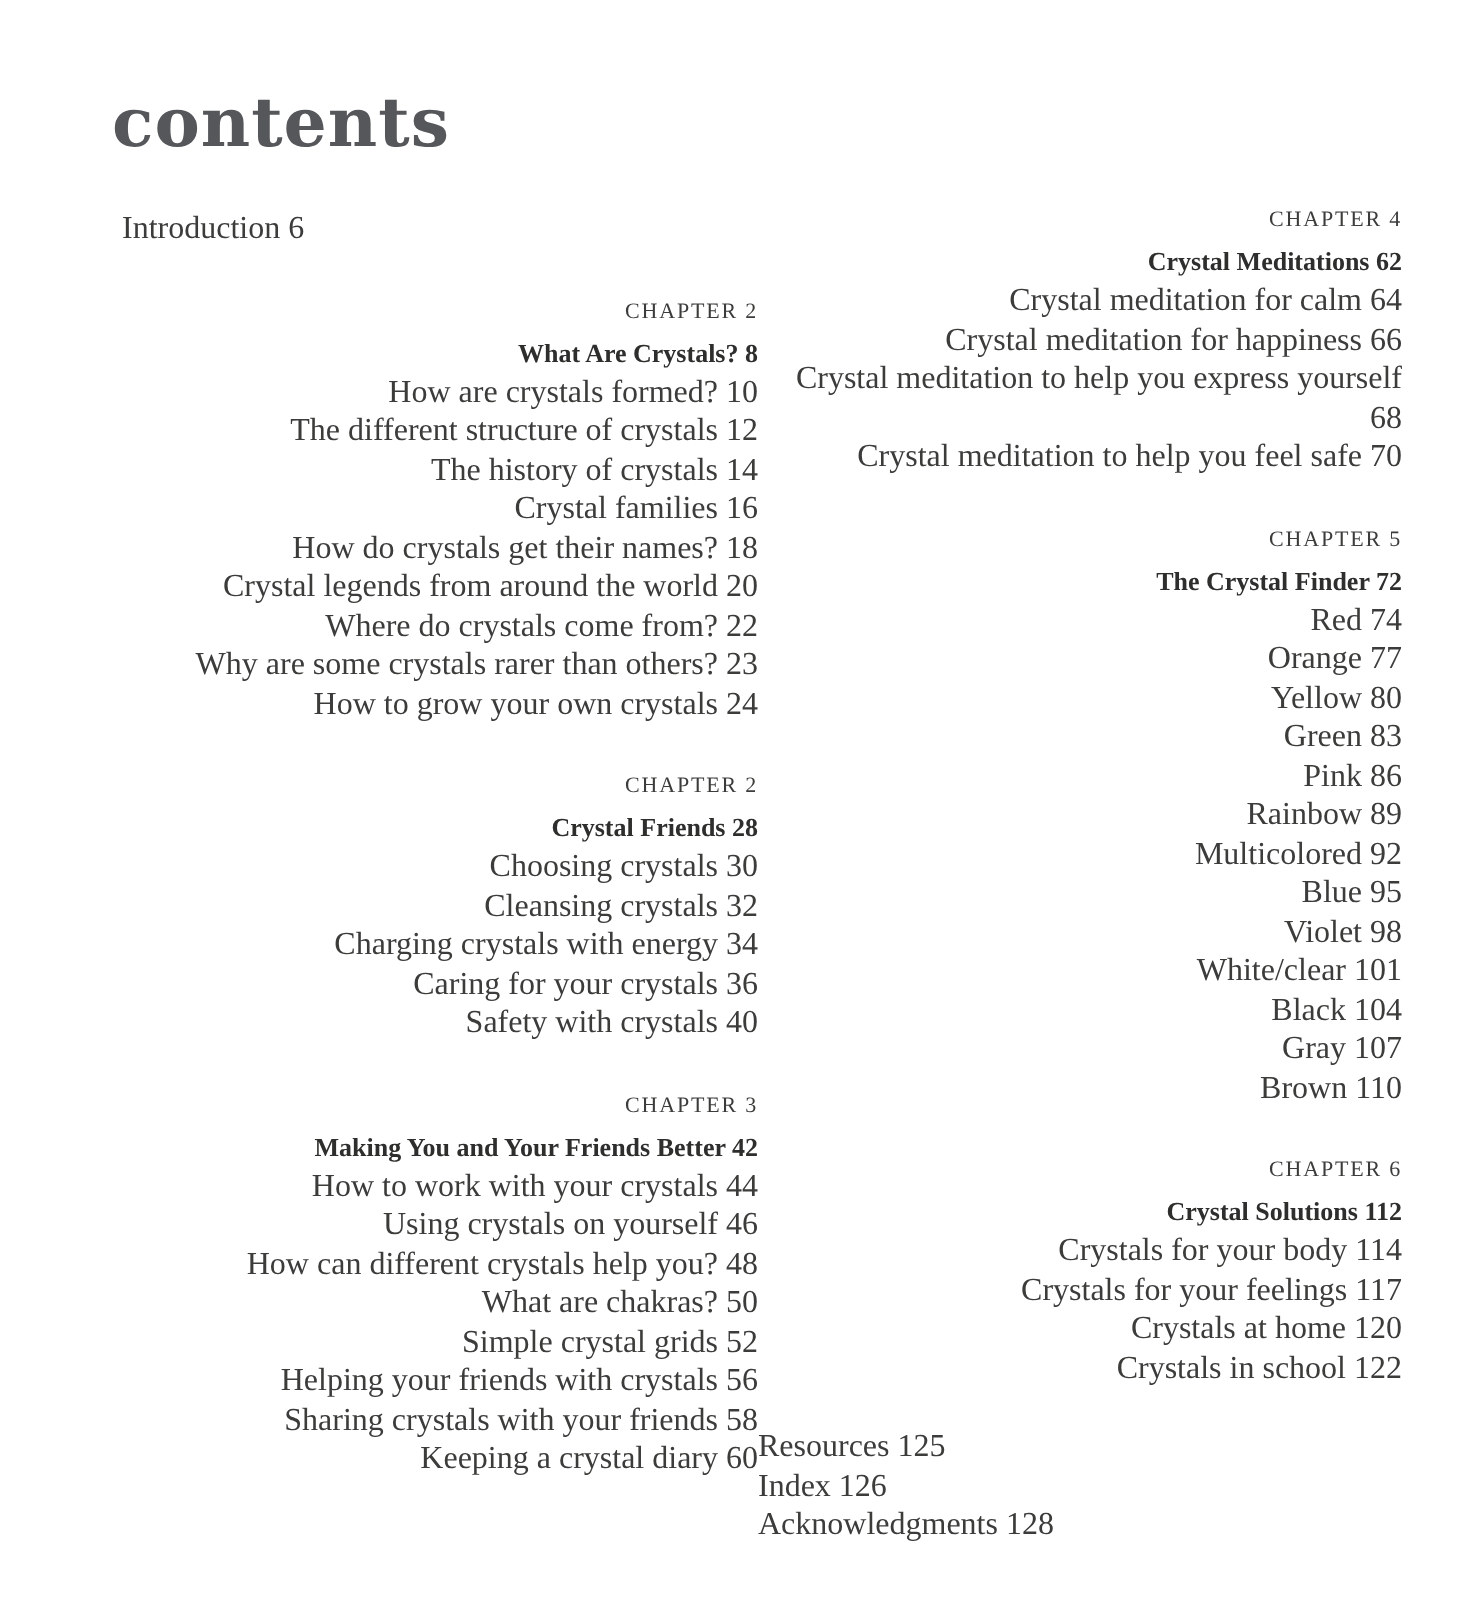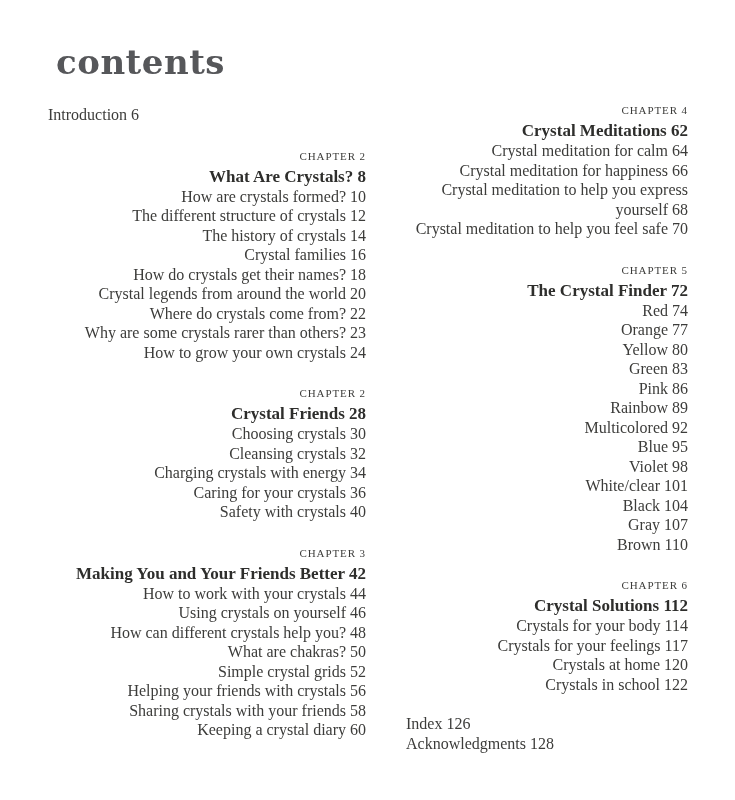--- a/index.html
+++ b/index.html
@@ -28,45 +28,44 @@
     top: 44px;
     font-family: "DejaVu Serif", serif;
     font-weight: bold;
     font-size: 34px;
     line-height: 1.1;
     letter-spacing: 0.5px;
     color: var(--title-color);
   }
   .columns {
     position: absolute;
-    left: 48px;
+    left: 61px;
     top: 105px;
     width: 640px;
     display: flex;
-    gap: 40px;
   }
   .col-left { width: 318px; flex: 0 0 318px; }
   .col-right { flex: 1; }
   .entry, .intro-line {
     font-size: 16px;
     line-height: 19.5px;
     color: var(--text-color);
   }
   .section { margin-top: 26px; text-align: right; }
   .section.first { margin-top: 0; }
   .chapter-label {
     font-size: 11px;
     line-height: 11px;
     letter-spacing: 0.9px;
     margin-bottom: 5px;
     color: var(--text-color);
   }
   .chapter-title {
     font-weight: bold;
-    font-size: 17px;
+    font-size: 13px;
     line-height: 20px;
     color: #2e2e2c;
   }
   .back-matter { margin-top: 20px; }
 </style>
 </head>
 <body>
 
 <div class="page">
 
@@ -149,20 +148,21 @@
       <section class="section">
         <div class="chapter-label">CHAPTER 6</div>
         <div class="chapter-title">Crystal Solutions 112</div>
         <div class="entry">Crystals for your body 114</div>
         <div class="entry">Crystals for your feelings 117</div>
         <div class="entry">Crystals at home 120</div>
         <div class="entry">Crystals in school 122</div>
       </section>
 
       <div class="back-matter">
+        <div class="entry">Resources 125</div>
         <div class="entry">Index 126</div>
         <div class="entry">Acknowledgments 128</div>
       </div>
 
     </div>
 
   </div>
 
 </div>
 

